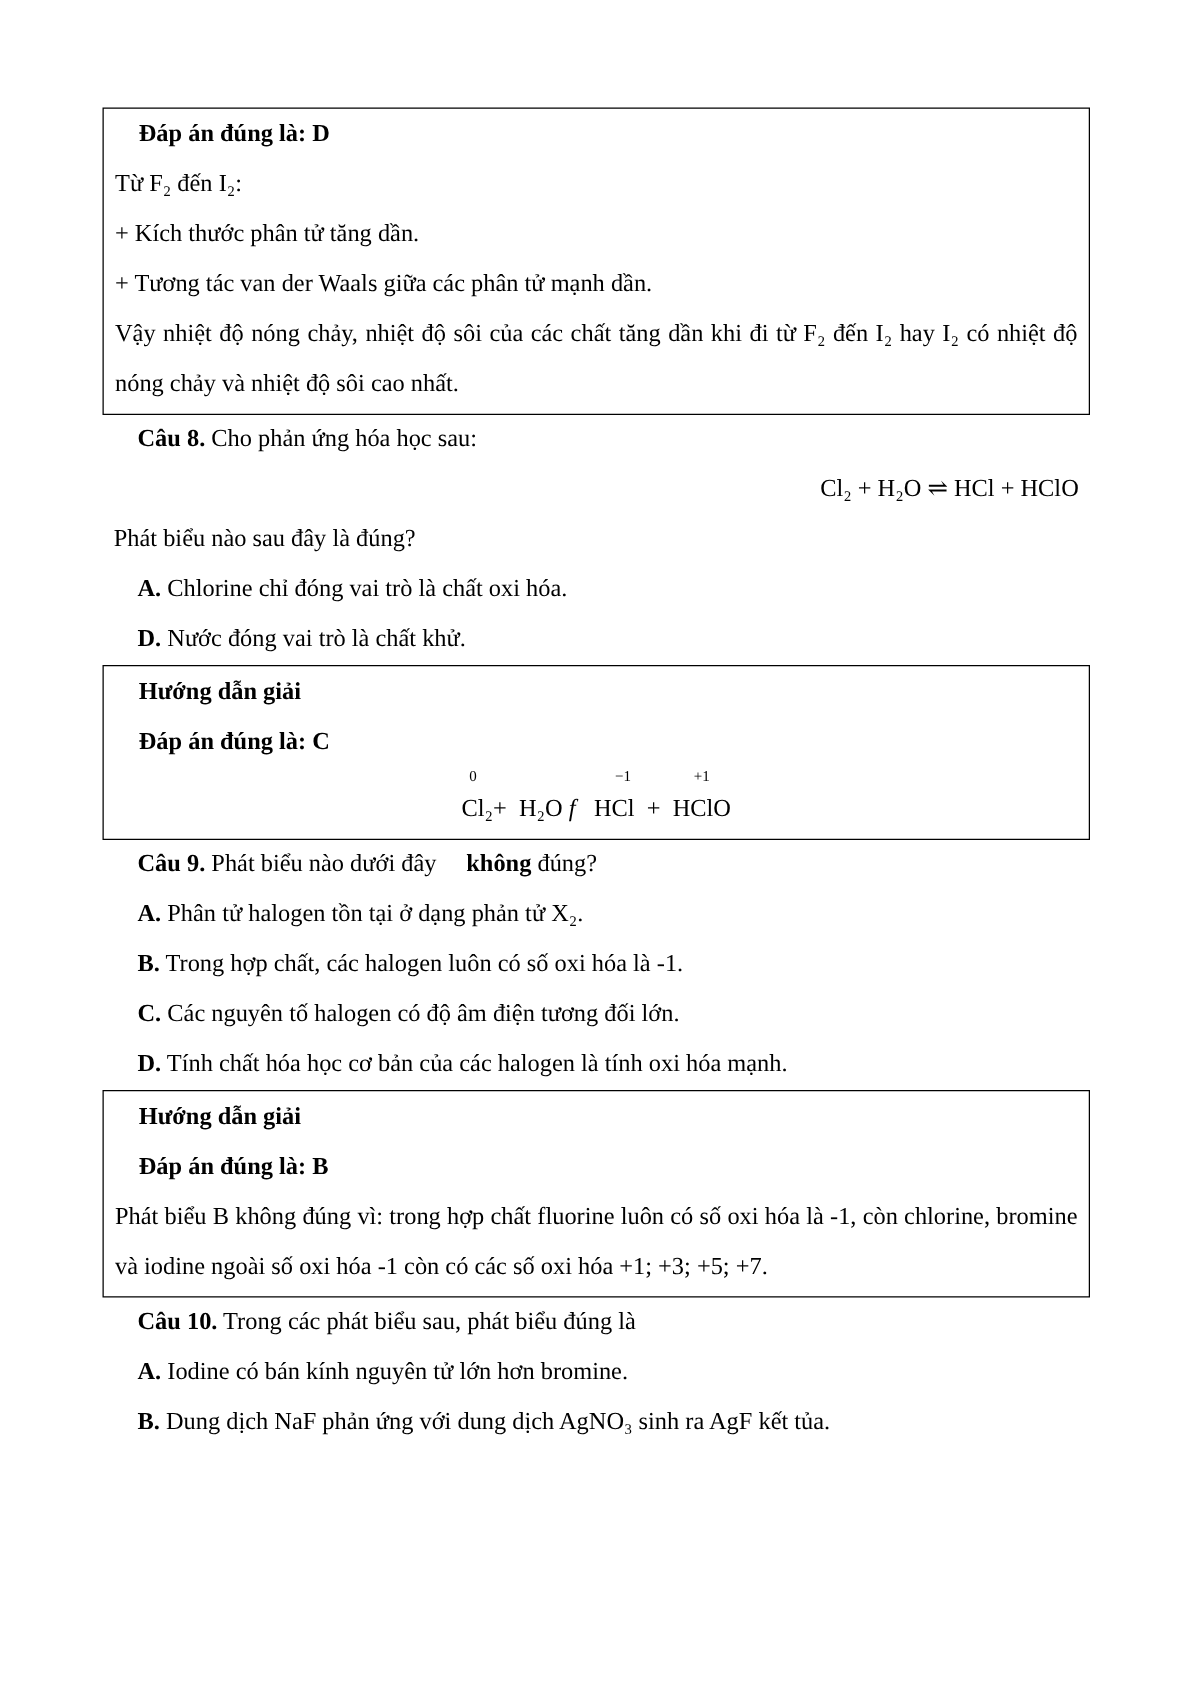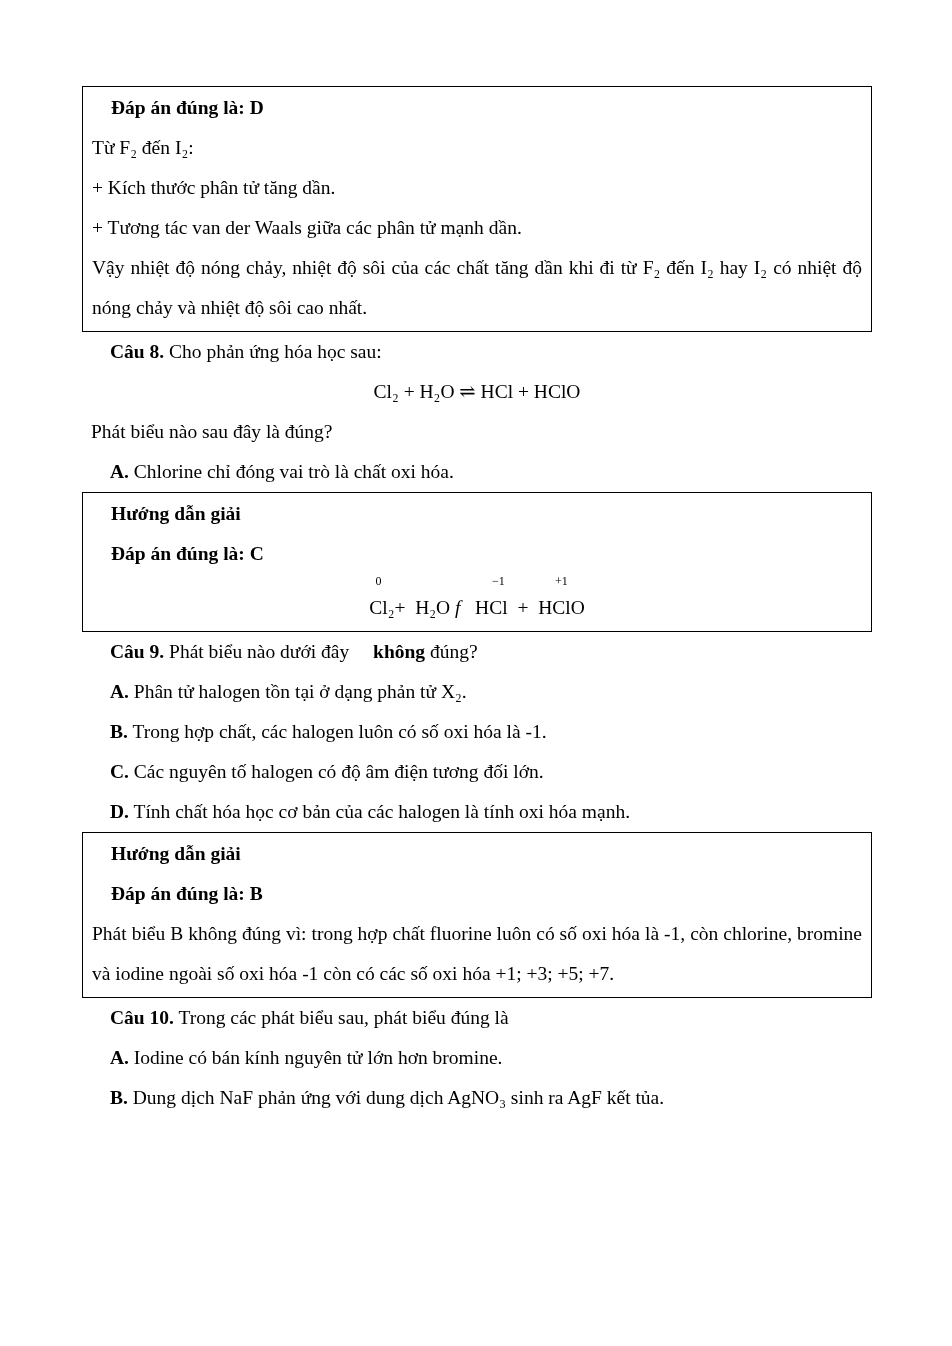--- a/index.html
+++ b/index.html
@@ -18,21 +18,21 @@
     top: 86px;
     width: 790px;
   }
   p, .line { line-height: 40px; padding: 0 9px; }
   .box {
     border: 1px solid #000;
     padding: 1px 0 3px 0;
   }
   .bold { font-weight: bold; margin-left: 19px; }
   .italic { font-style: italic; }
-  .center { text-align: center; }
+  .center { text-align: right; }
   .justify { text-align: justify; }
   .oxeq {
     text-align: center;
     line-height: 40px;
     padding-top: 14px;
     white-space: pre-wrap;
   }
   .ox-seg { position: relative; display: inline-block; }
   .ox-over {
     position: absolute;
@@ -58,20 +58,23 @@
   </div>
 
   <div>
     <p>
       <span class="bold">Câu 8.</span><span> Cho phản ứng hóa học sau:</span>
     </p>
     <p class="center">Cl₂ + H₂O ⇌ HCl + HClO</p>
     <p>Phát biểu nào sau đây là đúng?</p>
     <p>
       <span class="bold">A.</span><span> Chlorine chỉ đóng vai trò là chất oxi hóa.</span>
+    </p>
+    <p>
+      <span class="bold">D.</span><span> Nước đóng vai trò là chất khử.</span>
     </p>
   </div>
 
   <div class="box">
     <p class="bold">Hướng dẫn giải</p>
     <p class="bold">Đáp án đúng là: C</p>
     <div class="oxeq"><span class="ox-seg"><span class="ox-over">0</span><span>Cl</span></span><span>₂+  H₂O </span><span class="italic">f</span><span>   H</span><span class="ox-seg"><span class="ox-over">−1</span><span>Cl</span></span><span>  +  H</span><span class="ox-seg"><span class="ox-over">+1</span><span>Cl</span></span><span>O</span></div>
   </div>
 
   <div>

